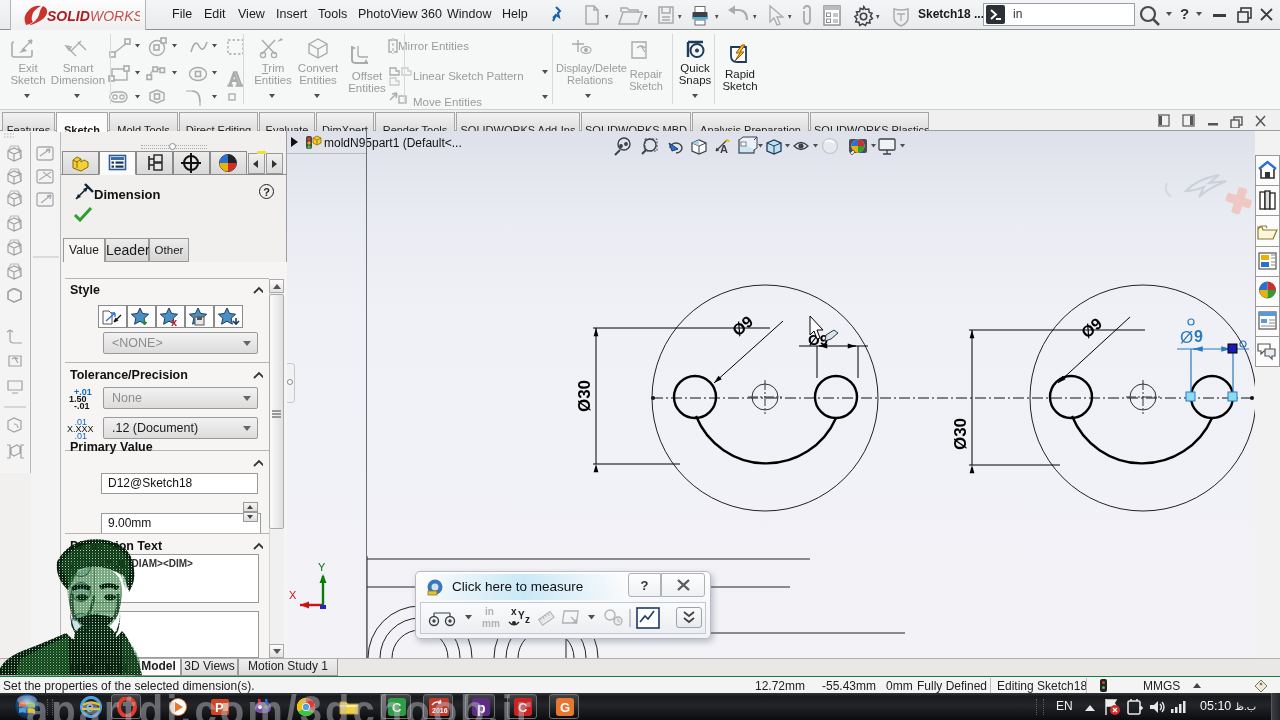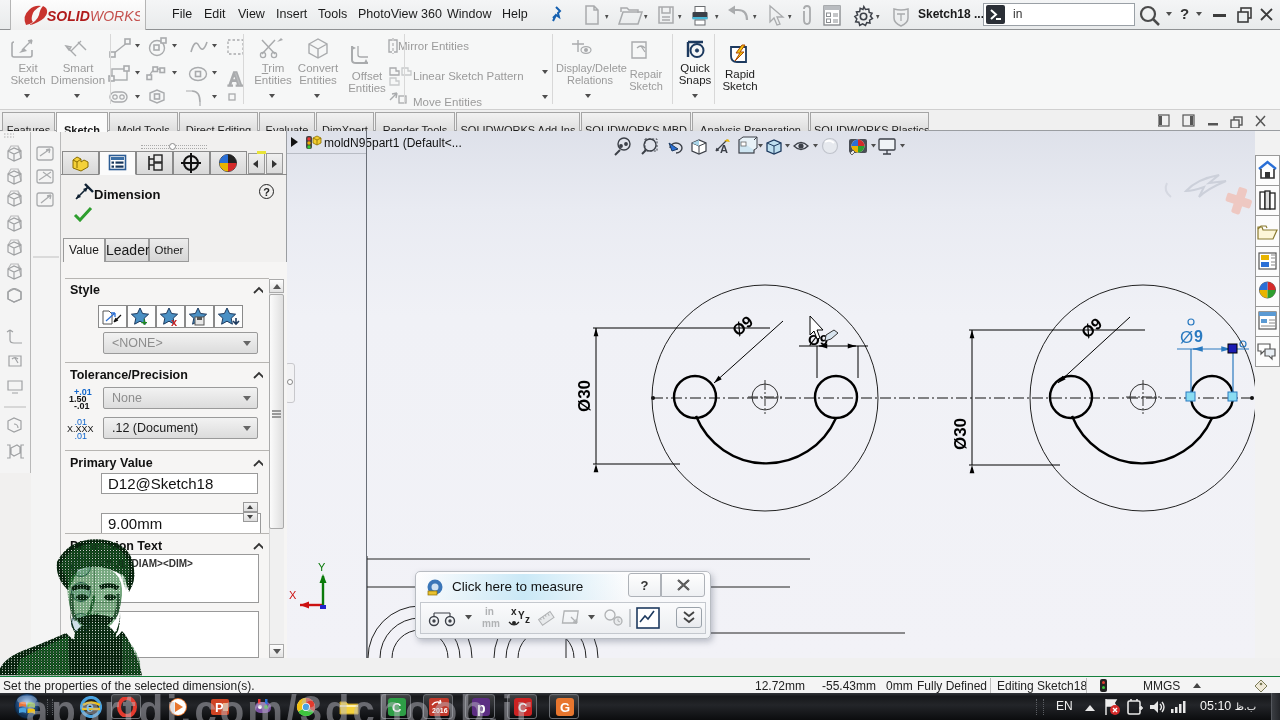--- a/index.html
+++ b/index.html
@@ -46,21 +46,21 @@
 .pmtab.active { background:#fbfbfb; border-bottom:1px solid #fbfbfb; }
 .sectionhead { position:absolute; font-size:12.5px; font-weight:bold; color:#111; }
 .chev { position:absolute; width:10px; height:10px; }
 .pmsep { position:absolute; left:4px; width:204px; height:1px; background:#b7b5b2; }
 .dropdown { position:absolute; height:22px; background:linear-gradient(#f2f2f2,#dcdcdc);
   border:1px solid #9a9a9a; border-radius:2px; font-size:12.5px; line-height:20px; padding-left:8px; color:#8d8d8d; }
 .dropdown.en { color:#1a1a1a; }
 .ddarr { position:absolute; right:6px; top:8px; width:0; height:0; border-left:4px solid transparent;
   border-right:4px solid transparent; border-top:5px solid #666; }
 .tfield { position:absolute; height:21px; background:#fff; border:1px solid #9a9a9a;
-  font-size:15px; line-height:19px; padding-left:6px; color:#111; }
+  font-size:12px; line-height:19px; padding-left:6px; color:#111; }
 .vtab { position:absolute; top:107px; height:24px; background:linear-gradient(#ececec,#d6d6d6);
   border:1px solid #9a9a9a; font-size:12px; text-align:center; line-height:22px; color:#1a1a1a; }
 .vtab.active { background:#f6f5f4; border-bottom:none; font-weight:normal; }
 
 
 #bottabs { position:absolute; left:0; top:658px; width:1280px; height:18px; background:#e9e8e7; border-top:1px solid #b0b0b0; }
 .btab { position:absolute; top:0; height:17px; border:1px solid #9a9a9a; border-top:none;
   background:linear-gradient(#efefef,#dcdcdc); font-size:12px; text-align:center; color:#222; }
 .btab.active { background:#fafafa; font-weight:bold; }
 #statusbar { position:absolute; left:0; top:676px; width:1280px; height:17px; background:#f4f4f4;
@@ -719,21 +719,21 @@
       <div class="pmsep" style="top:231px"></div>
       <div class="sectionhead" style="left:9px;top:237px">Tolerance/Precision</div>
       <svg class="chev" style="left:192px;top:240px" width="12" height="8">
           <path d="M1 7 L6 2 L11 7" stroke="#333" stroke-width="1.8" fill="none"></path>
         </svg>
       <div class="abs" style="left:8px;top:258px;font-size:9px;font-weight:bold;color:#111;line-height:7px"><span style="color:#16c">&nbsp;&nbsp;+.01</span><br>1.50<br><span style="color:#111">&nbsp;&nbsp;-.01</span></div>
       <div class="dropdown" style="left:42px;top:256px;width:155px">None<div class="ddarr"></div></div>
       <div class="abs" style="left:6px;top:288px;font-size:9px;font-weight:normal;color:#111;line-height:7px"><span style="color:#16c">&nbsp;&nbsp;&nbsp;.01</span><br>X.XXX<br><span style="color:#16c">&nbsp;&nbsp;&nbsp;.01</span></div>
       <div class="dropdown en" style="left:42px;top:286px;width:155px">.12 (Document)<div class="ddarr"></div></div>
       <div class="pmsep" style="top:319px"></div>
-      <div class="sectionhead" style="left:9px;top:325px">Primary Value</div>
+      <div class="sectionhead" style="left:9px;top:309px">Primary Value</div>
       <svg class="chev" style="left:192px;top:328px" width="12" height="8">
           <path d="M1 7 L6 2 L11 7" stroke="#333" stroke-width="1.8" fill="none"></path>
         </svg>
       <div class="tfield" style="left:40px;top:342px;width:157px">D12@Sketch18</div>
       <div class="tfield" style="left:40px;top:382px;width:160px">9.00mm</div>
       <div class="abs" style="left:182px;top:371px;width:15px;height:10px;background:linear-gradient(#f4f4f4,#ddd);border:1px solid #999"></div>
       <div class="abs" style="left:182px;top:381px;width:15px;height:10px;background:linear-gradient(#f4f4f4,#ddd);border:1px solid #999"></div>
       <div class="abs" style="left:186px;top:374px;width:0;height:0;border-left:3.5px solid transparent;border-right:3.5px solid transparent;border-bottom:4px solid #444"></div>
       <div class="abs" style="left:186px;top:384px;width:0;height:0;border-left:3.5px solid transparent;border-right:3.5px solid transparent;border-top:4px solid #444"></div>
       <div class="pmsep" style="top:402px"></div>
@@ -751,20 +751,37 @@
       <div class="abs" style="left:208px;top:148px;width:15px;height:379px;background:#f0f0f0;border-left:1px solid #d5d5d5"></div>
       <div class="abs" style="left:208px;top:148px;width:15px;height:14px;background:linear-gradient(#fdfdfd,#e2e2e2);border:1px solid #aaa"></div>
       <div class="abs" style="left:212px;top:153px;width:0;height:0;border-left:4px solid transparent;border-right:4px solid transparent;border-bottom:5px solid #555"></div>
       <div class="abs" style="left:208px;top:163px;width:15px;height:235px;background:linear-gradient(90deg,#fbfbfb,#dfdfdf);border:1px solid #aaa;border-radius:2px"></div>
       <div class="abs" style="left:211px;top:279px;width:9px;height:1.5px;background:#999;box-shadow:0 3px 0 #999, 0 6px 0 #999"></div>
       <div class="abs" style="left:208px;top:513px;width:15px;height:14px;background:linear-gradient(#fdfdfd,#e2e2e2);border:1px solid #aaa"></div>
       <div class="abs" style="left:212px;top:518px;width:0;height:0;border-left:4px solid transparent;border-right:4px solid transparent;border-top:5px solid #555"></div>
     </div>
   </div>
 
+  <div id="bottabs">
+    <div class="abs" style="left:62px;top:0;width:74px;height:17px;background:#d9d8d7;border-right:1px solid #a8a8a8"></div>
+    <svg class="abs" style="left:66px;top:3px" width="68" height="12">
+        <g fill="#555">
+          <path d="M8 1 L8 11 L2 6 Z"></path>
+          <path d="M14 1 L14 11 L8 6 Z"></path>
+          <rect x="16" y="1" width="2" height="10"></rect>
+          <path d="M28 1 L28 11 L22 6 Z"></path>
+          <path d="M40 1 L46 6 L40 11 Z"></path>
+          <path d="M52 1 L58 6 L52 11 Z"></path>
+          <rect x="59" y="1" width="2" height="10"></rect>
+        </g>
+      </svg>
+    <div class="btab active" style="left:136px;width:45px">Model</div>
+    <div class="btab" style="left:181px;width:57px">3D Views</div>
+    <div class="btab" style="left:238px;width:100px">Motion Study 1</div>
+  </div>
 
   <div id="statusbar">
     <div class="abs" style="left:3px;top:2px">Set the properties of the selected dimension(s).</div>
     <div class="abs" style="left:755px;top:2px">12.72mm</div>
     <div class="abs" style="left:822px;top:2px">-55.43mm</div>
     <div class="abs" style="left:886px;top:2px">0mm</div>
     <div class="abs" style="left:917px;top:2px">Fully Defined</div>
     <div class="abs" style="left:990px;top:1px;width:1px;height:15px;background:#bbb"></div>
     <div class="abs" style="left:997px;top:2px">Editing Sketch18</div>
     <div class="abs" style="left:1086px;top:1px;width:1px;height:15px;background:#bbb"></div>

